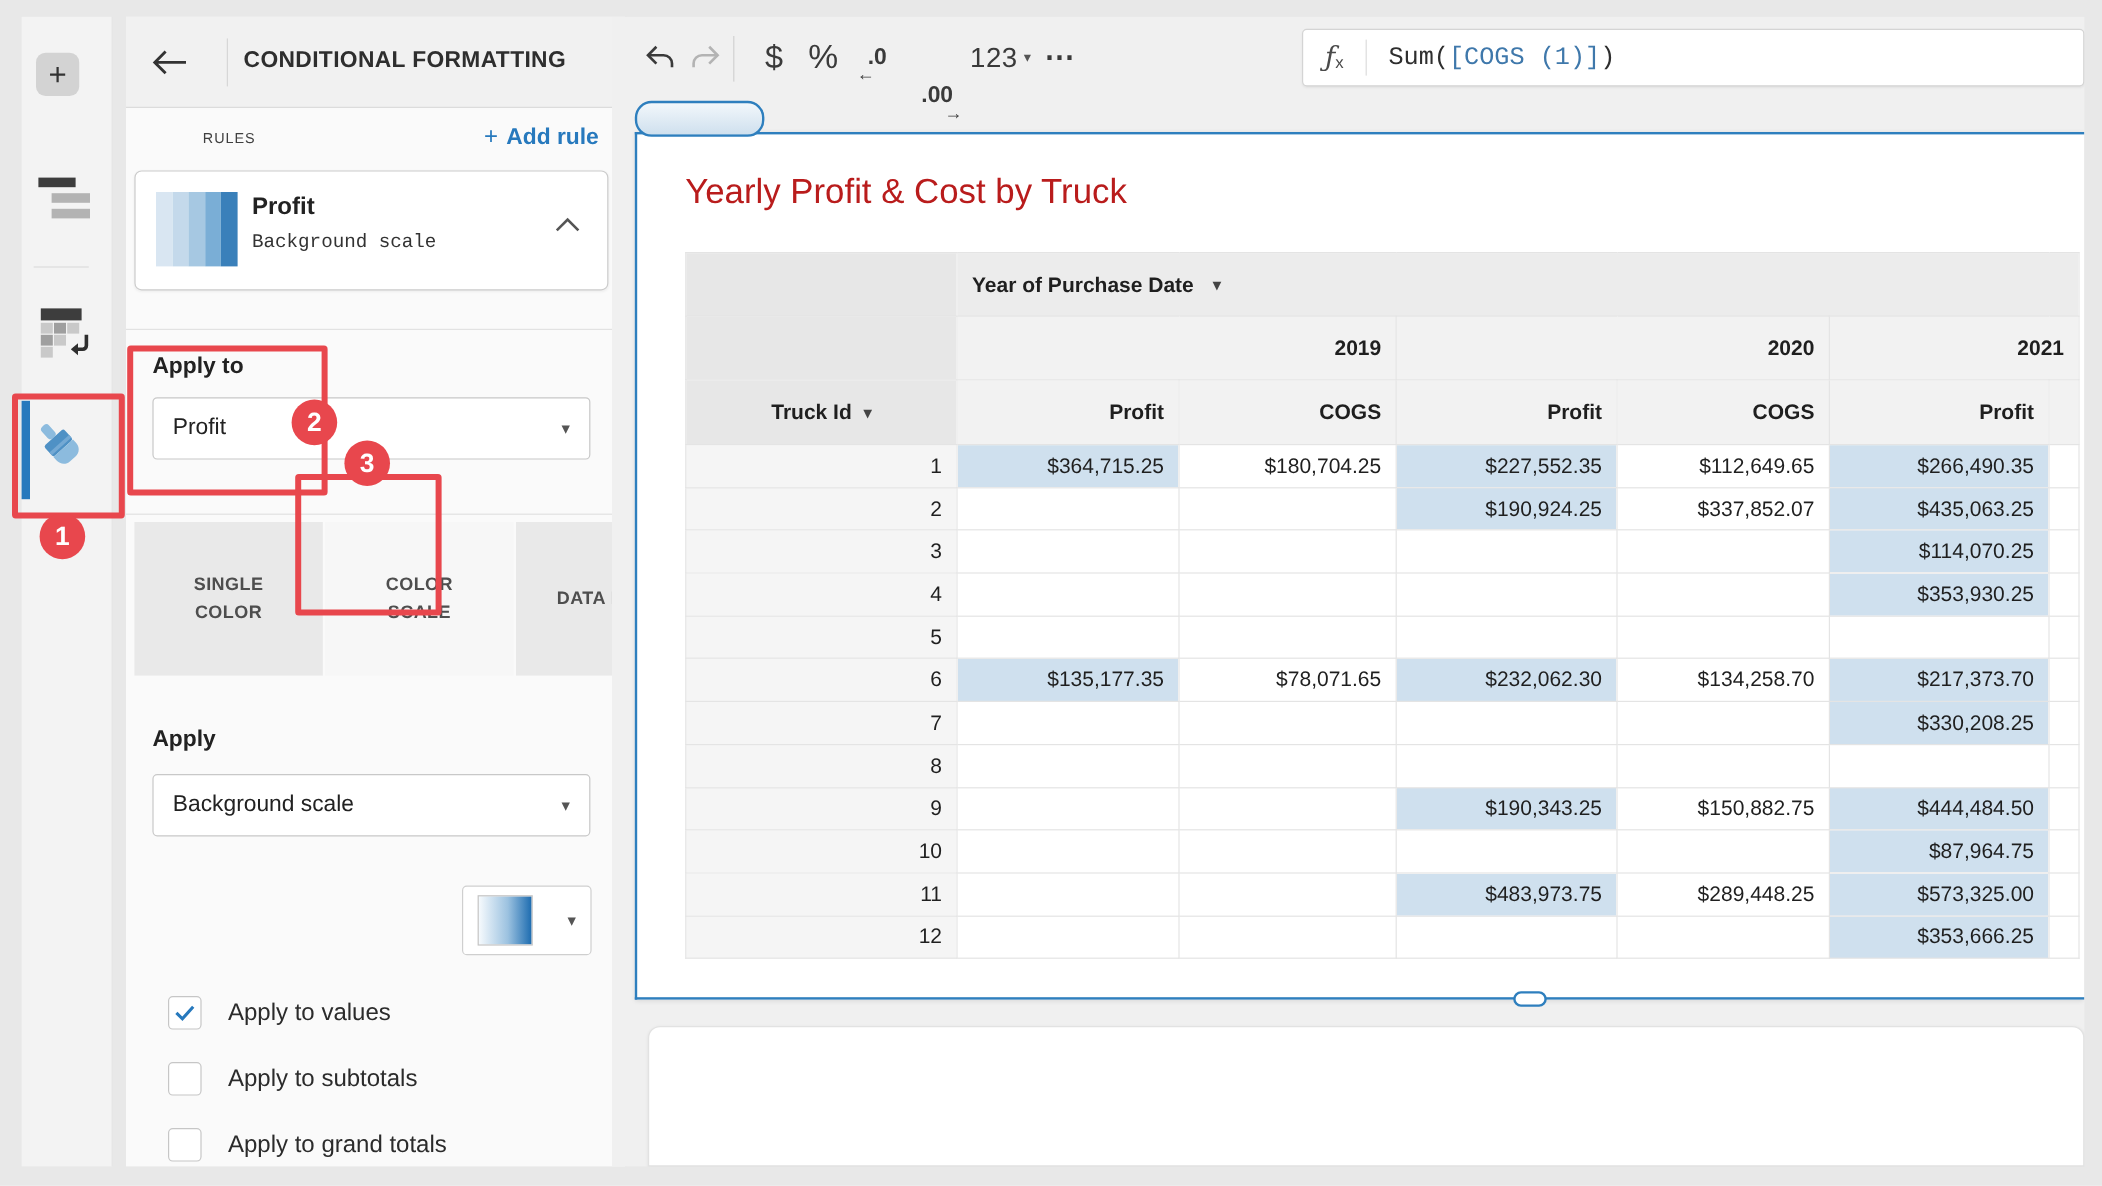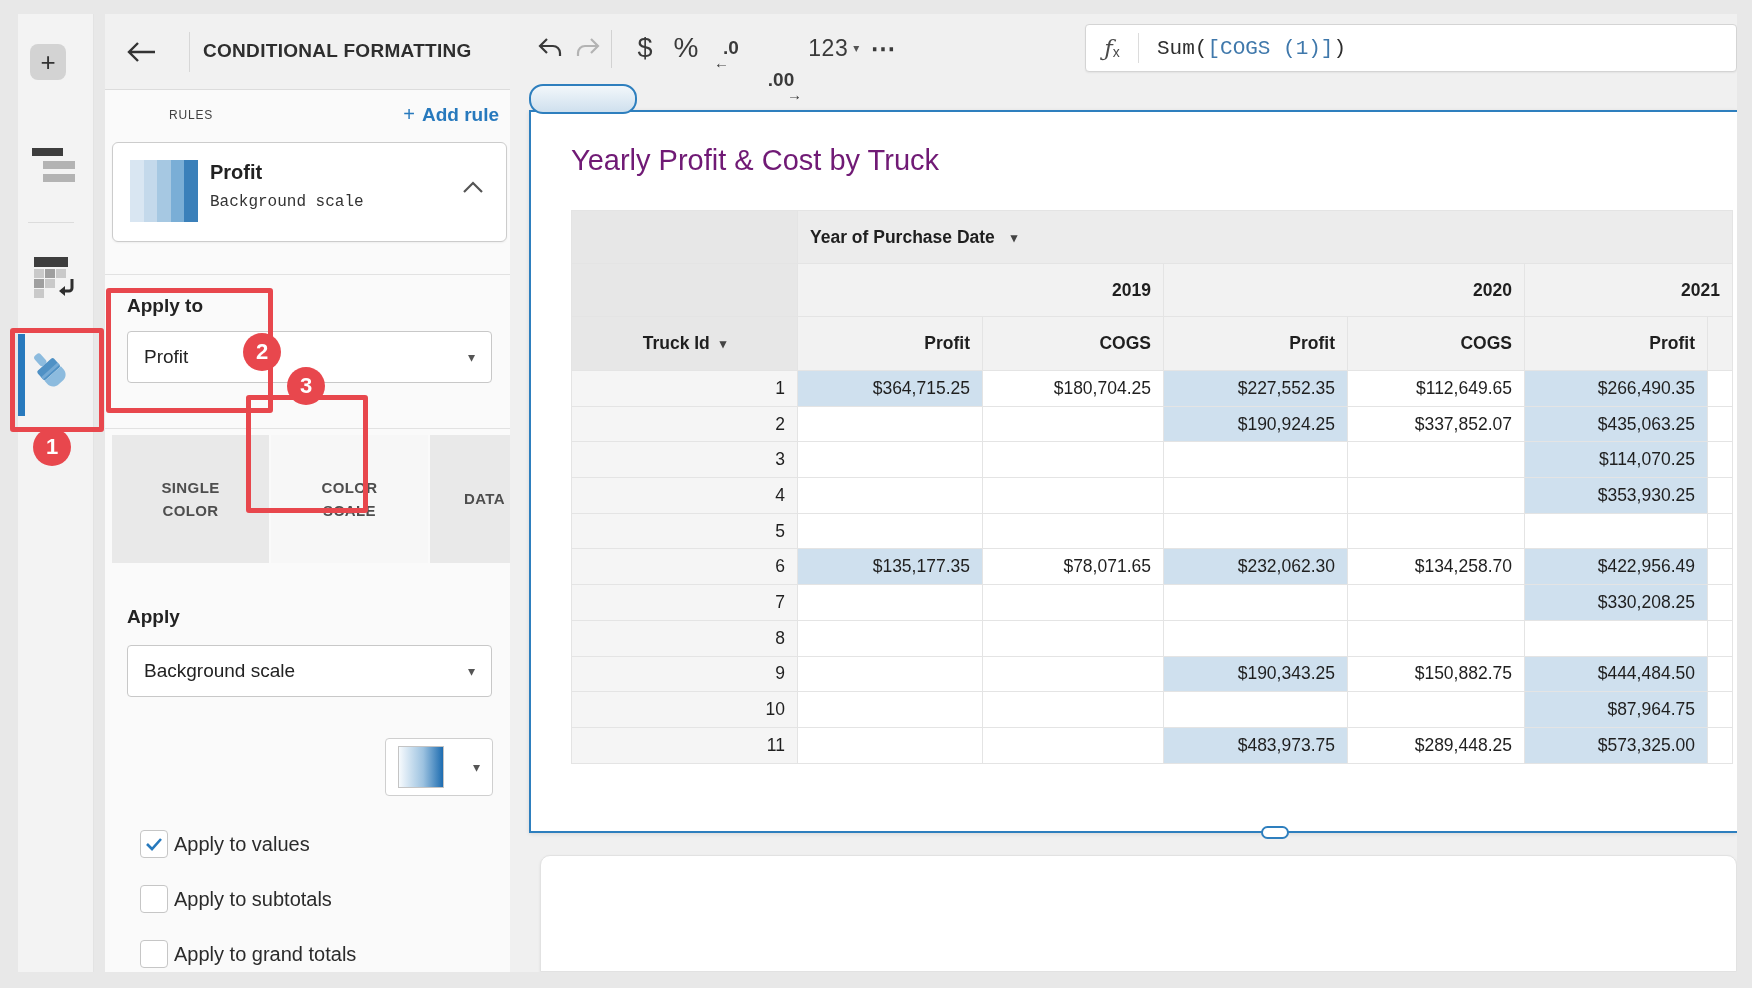--- a/index.html
+++ b/index.html
@@ -54,21 +54,21 @@
 
   .apply-label{position:absolute;left:22px;top:592px;font-size:19px;font-weight:700;color:#222;}
   .swatch-dd{position:absolute;left:280px;top:724px;width:108px;height:58px;background:#fff;border:1px solid #cfcfcf;border-radius:4px;
     box-sizing:border-box;display:flex;align-items:center;padding:0 12px;cursor:pointer;}
   .grad-chip{width:44px;height:40px;border:1px solid #c4c4c4;background:linear-gradient(to right,#f6fafd,#9cc2e0 55%,#1d6cb0);}
   .cb-row{position:absolute;left:35px;display:flex;align-items:center;}
   .cb{width:28px;height:28px;background:#fff;border:1px solid #c6c6c6;border-radius:4px;box-sizing:border-box;
     display:flex;align-items:center;justify-content:center;cursor:pointer;}
   .cb .check{display:none;}
   .cb.checked .check{display:block;}
-  .cb-label{margin-left:6px;font-size:20px;color:#2b2b2b;}
+  .cb-label{margin-left:22px;font-size:20px;color:#2b2b2b;}
   .cb-row-1{top:816px;} .cb-row-2{top:871px;} .cb-row-3{top:926px;}
 
   
   .main{position:absolute;left:510px;top:14px;width:1227px;height:958px;background:#f0f0f0;overflow:hidden;}
   .toolbar{position:absolute;left:0;top:0;width:100%;height:74px;}
   .tbtn{position:absolute;top:18px;height:32px;display:flex;align-items:center;justify-content:center;color:#3a3a3a;cursor:pointer;}
   .tb-undo{left:24px;width:32px;}
   .tb-redo{left:62px;width:32px;}
   .tb-sep{position:absolute;left:101px;top:16px;width:1px;height:38px;background:#d2d2d2;}
   .tb-dollar{left:118px;width:34px;font-size:27px;font-weight:400;}
@@ -90,21 +90,21 @@
   .formula{margin-left:18px;font-family:"Liberation Mono","DejaVu Sans Mono",monospace;font-size:21px;color:#2e2e2e;white-space:pre;}
   .formula .field{color:#3f78ab;}
 
   
   .sel-card{position:absolute;left:19px;top:96px;width:1208px;height:723px;background:#fff;
     border:2px solid #2e7fbe;border-right:none;box-sizing:border-box;box-shadow:0 1px 4px rgba(0,0,0,.10);}
   .tab-handle{position:absolute;left:19px;top:70px;width:108px;height:30px;border:2px solid #2e7fbe;border-radius:14px;
     background:linear-gradient(to bottom,#f2f7fb,#cfe0ee);box-sizing:border-box;z-index:3;cursor:grab;}
   .resize-handle{position:absolute;left:751px;top:812px;width:28px;height:13px;background:#fff;border:2px solid #2e7fbe;
     border-radius:8px;box-sizing:border-box;z-index:3;cursor:ns-resize;}
-  .el-title{position:absolute;left:40px;top:32px;font-size:29px;color:#701a75;}
+  .el-title{position:absolute;left:40px;top:32px;font-size:29px;color:#b91c1c;}
   .pivot-wrap{position:absolute;left:40px;top:98px;}
 
   table.pivot{border-collapse:collapse;table-layout:fixed;background:#fff;font-size:17.5px;color:#1f1f1f;}
   table.pivot th, table.pivot td{border:1px solid #e4e4e4;padding:0 12px;overflow:hidden;white-space:nowrap;box-sizing:border-box;}
   tr.hrow1, tr.hrow2{height:53px;} tr.hrow3{height:54px;}
   tbody tr{height:35.7px;}
   .corner{background:#e7e7e7;border-right:1px solid #d5d5d5;}
   .yopd{background:#ececec;text-align:left;font-weight:700;border-bottom:1px solid #dcdcdc;}
   .year-cell{background:#f2f2f2;text-align:right;font-weight:700;border-left:1px solid #d9d9d9;}
   .truckid-hd{background:#e7e7e7;text-align:center;font-weight:700;}
@@ -371,21 +371,21 @@
                 <td></td>
                 <td></td>
                 <td class="sliver"></td>
               </tr>
               <tr>
                 <td class="rowhdr">6</td>
                 <td class="hl">$135,177.35</td>
                 <td>$78,071.65</td>
                 <td class="hl">$232,062.30</td>
                 <td>$134,258.70</td>
-                <td class="hl">$422,956.49</td>
+                <td class="hl">$217,373.70</td>
                 <td class="sliver"></td>
               </tr>
               <tr>
                 <td class="rowhdr">7</td>
                 <td></td>
                 <td></td>
                 <td></td>
                 <td></td>
                 <td class="hl">$330,208.25</td>
                 <td class="sliver"></td>
@@ -417,20 +417,29 @@
                 <td class="hl">$87,964.75</td>
                 <td class="sliver"></td>
               </tr>
               <tr>
                 <td class="rowhdr">11</td>
                 <td></td>
                 <td></td>
                 <td class="hl">$483,973.75</td>
                 <td>$289,448.25</td>
                 <td class="hl">$573,325.00</td>
+                <td class="sliver"></td>
+              </tr>
+              <tr>
+                <td class="rowhdr">12</td>
+                <td></td>
+                <td></td>
+                <td></td>
+                <td></td>
+                <td class="hl">$353,666.25</td>
                 <td class="sliver"></td>
               </tr>
             </tbody>
         </table>
       </div>
     </div>
     <div class="resize-handle"></div>
     <div class="second-card"></div>
   </div>
 

